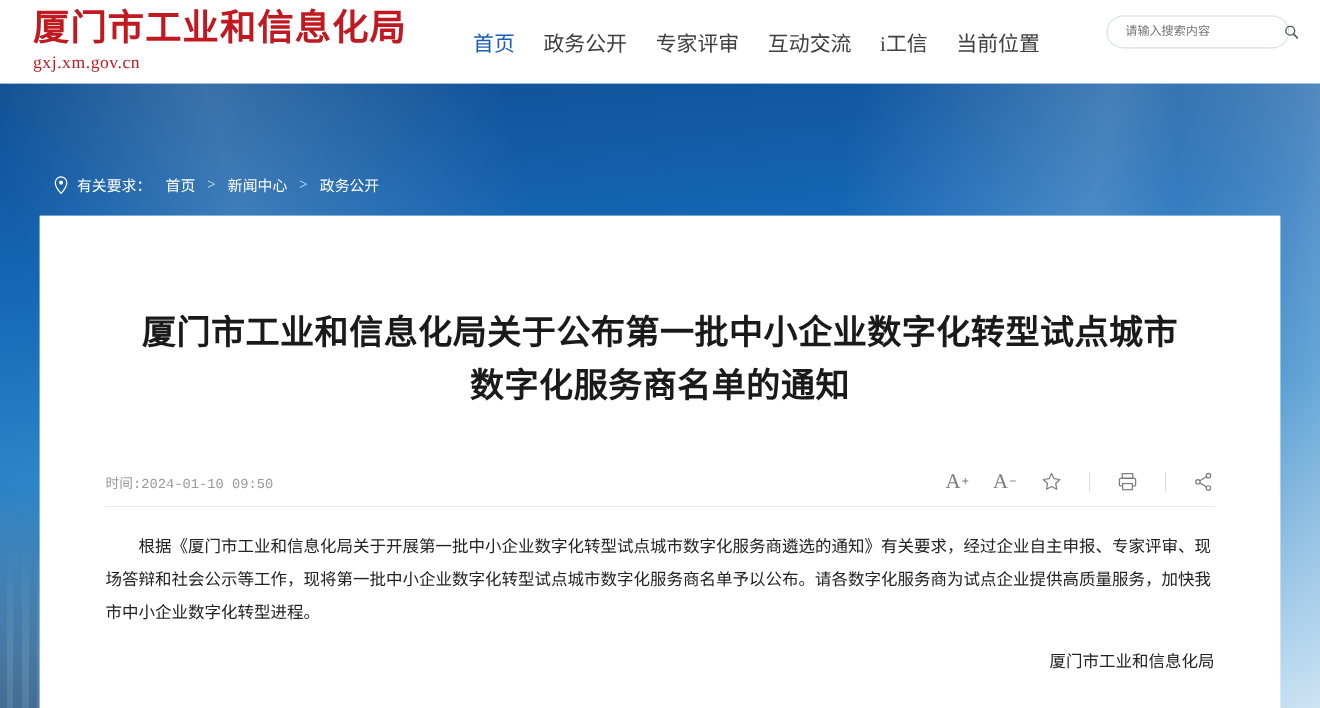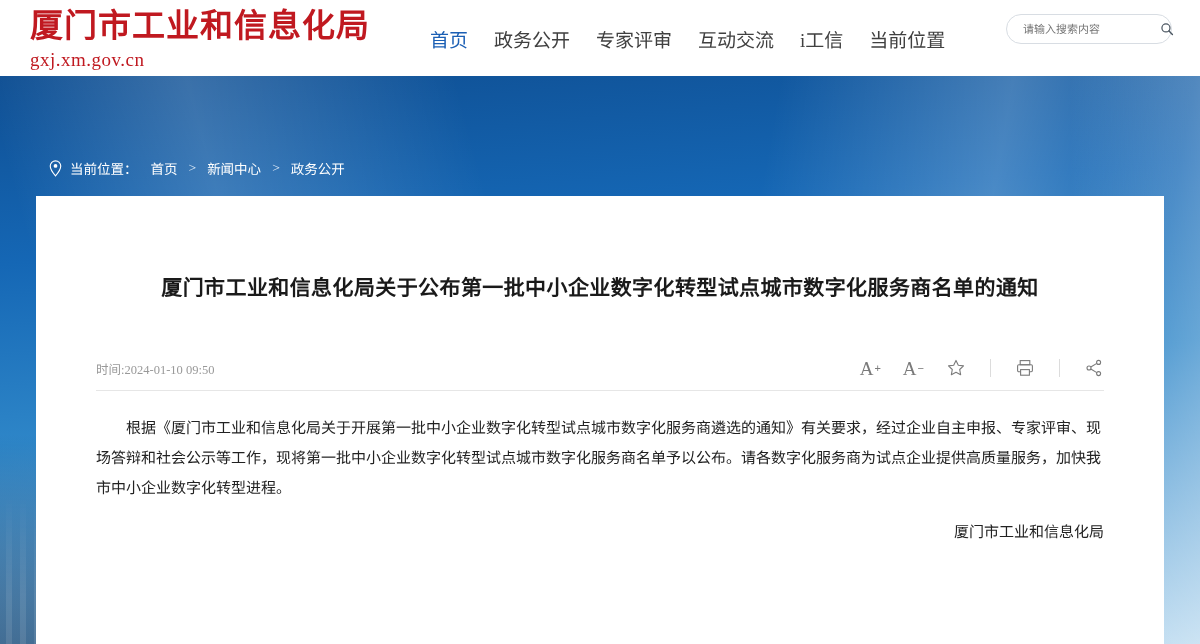--- a/index.html
+++ b/index.html
@@ -32,21 +32,21 @@
     font-weight: bold;
     font-size: 33px;
     letter-spacing: 1px;
     color: #c01920;
     line-height: 1.15;
     white-space: nowrap;
   }
   .brand-domain {
     margin-top: 3px;
     font-family: "Liberation Serif", "DejaVu Serif", serif;
-    font-size: 19px;
+    font-size: 16px;
     color: #c01920;
     letter-spacing: 0.5px;
   }
   .main-nav {
     display: flex;
     align-items: center;
     gap: 26px;
     height: 62px;
     padding-top: 14px;
     flex: 1 1 auto;
@@ -72,21 +72,21 @@
     align-items: center;
     padding: 0 10px 0 14px;
     background: #fff;
   }
   .search-input {
     border: none;
     outline: none;
     flex: 1 1 auto;
     font-size: 11px;
     color: #9aa2ab;
-    font-family: Liberation Serif, serif;
+    font-family: Liberation Sans, sans-serif;
     background: transparent;
   }
   .search-icon { width: 14px; height: 14px; flex: 0 0 14px; cursor: pointer; }
 
   
   .banner {
     position: relative;
     height: 568px;
     background: linear-gradient(175deg, #0f4f93 0%, #1567b5 28%, #2e86c8 55%, #b9d9ef 100%);
     overflow: hidden;
@@ -146,39 +146,39 @@
     right: 36px;
     top: 120px;
     bottom: 0;
     background: #ffffff;
     z-index: 4;
     padding: 0 60px;
   }
   .article-title {
     font-family: "Liberation Serif", "DejaVu Serif", serif;
     font-weight: bold;
-    font-size: 21px;
+    font-size: 31px;
     line-height: 1.55;
     color: #1a1a1a;
     text-align: center;
     padding: 62px 20px 0 20px;
     letter-spacing: 0.4px;
   }
   .meta-row {
     margin-top: 42px;
     height: 44px;
     border-bottom: 1px solid #e6e6e6;
     display: flex;
     align-items: center;
     justify-content: space-between;
   }
   .meta-time {
     font-size: 12.5px;
     color: #999999;
-    font-family: Liberation Serif, serif;
+    font-family: Liberation Mono, monospace;
   }
   .meta-tools {
     display: flex;
     align-items: center;
     gap: 22px;
     color: #808080;
   }
   .tool { cursor: pointer; display: flex; align-items: center; color: #7a7a7a; }
   .tool-text {
     font-family: "Liberation Serif", "DejaVu Serif", serif;
@@ -239,21 +239,21 @@
 <div class="banner">
   <div class="banner-deco"></div>
   <div class="banner-city"></div>
   <div class="banner-right"></div>
 
   <div class="breadcrumb">
     <svg class="crumb-pin" viewBox="0 0 16 18">
       <path d="M8 0.8c-3.1 0-5.6 2.5-5.6 5.6 0 4.2 5.6 10.4 5.6 10.4s5.6-6.2 5.6-10.4c0-3.1-2.5-5.6-5.6-5.6z" fill="none" stroke="#ffffff" stroke-width="1.2"></path>
       <circle cx="8" cy="6.3" r="2" fill="#ffffff"></circle>
     </svg>
-    <span class="crumb-label">当前位置：</span>
+    <span class="crumb-label">有关要求：</span>
     <span class="crumb-link">首页</span>
     <span class="crumb-sep">&gt;</span>
     <span class="crumb-link">新闻中心</span>
     <span class="crumb-sep">&gt;</span>
     <span class="crumb-link">政务公开</span>
   </div>
 
   <div class="article-card">
 
     <h1 class="article-title">厦门市工业和信息化局关于公布第一批中小企业数字化转型试点城市数字化服务商名单的通知</h1>

